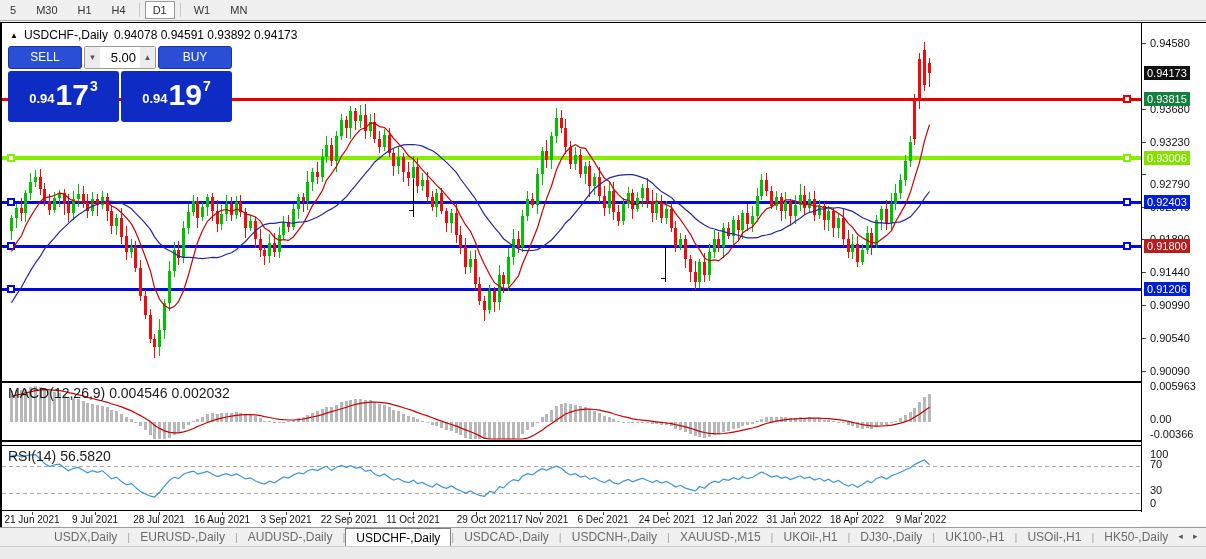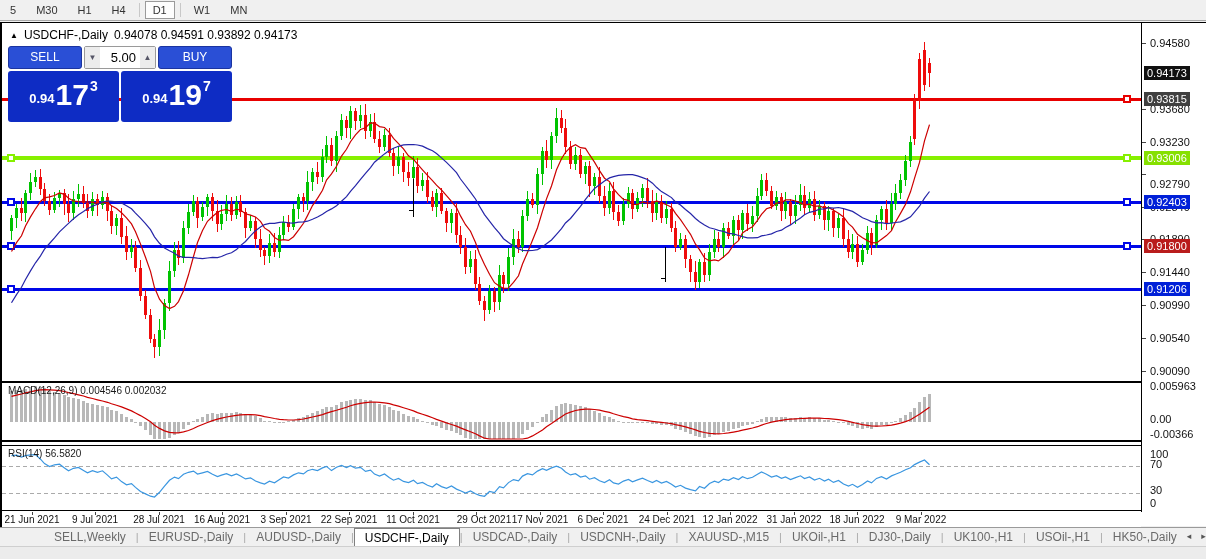--- a/index.html
+++ b/index.html
@@ -53,21 +53,21 @@
   .tw-price .big { font-size:30px; font-weight:bold; line-height:30px; margin:0 1px; }
   .tw-price .sup { font-size:14px; font-weight:bold; margin-bottom:16px; }
 
   
   .ax-label { position:absolute; left:8px; font-size:11px; color:#111; white-space:nowrap; }
   .ax-tick  { position:absolute; left:0; width:4px; height:1px; background:#444; }
   .badge { position:absolute; left:2px; font-size:11px; color:#fff; padding:0 3px;
     line-height:14px; white-space:nowrap; z-index:4; }
 
   
-  .ind-label { position:absolute; left:6px; top:2px; font-size:10px; color:#1a1a1a; z-index:3; }
+  .ind-label { position:absolute; left:6px; top:2px; font-size:14px; color:#1a1a1a; z-index:3; }
 
   
   .date-label { position:absolute; top:2px; font-size:10px; color:#111; transform:translateX(-50%);
     white-space:nowrap; }
   .date-tick { position:absolute; top:0; width:1px; height:3px; background:#444; }
 
   
   #tab-bar { position:absolute; left:0; top:527px; width:1206px; height:19px;
     background:#f0f0f0; border-top:1px solid #9a9a9a; display:flex; align-items:stretch;
     padding-left:44px; }
@@ -775,21 +775,21 @@
           <div class="date-label" style="left: 538px;">17 Nov 2021</div>
           <div class="date-tick" style="left: 601px;"></div>
           <div class="date-label" style="left: 601px;">6 Dec 2021</div>
           <div class="date-tick" style="left: 665px;"></div>
           <div class="date-label" style="left: 665px;">24 Dec 2021</div>
           <div class="date-tick" style="left: 728px;"></div>
           <div class="date-label" style="left: 728px;">12 Jan 2022</div>
           <div class="date-tick" style="left: 792px;"></div>
           <div class="date-label" style="left: 792px;">31 Jan 2022</div>
           <div class="date-tick" style="left: 855px;"></div>
-          <div class="date-label" style="left: 855px;">18 Jun 2022</div>
+          <div class="date-label" style="left: 855px;">18 Apr 2022</div>
           <div class="date-tick" style="left: 919px;"></div>
           <div class="date-label" style="left: 919px;">9 Mar 2022</div>
         </div>
     </div>
 
     <div id="axis-col">
         <div class="ax-tick" style="top: 20px;"></div>
         <div class="ax-label" style="top: 14px;">0.94580</div>
         <div class="ax-tick" style="top: 86px;"></div>
         <div class="ax-label" style="top: 80px;">0.93680</div>
@@ -803,37 +803,37 @@
         <div class="ax-label" style="top: 210px;">0.91890</div>
         <div class="ax-tick" style="top: 249px;"></div>
         <div class="ax-label" style="top: 243px;">0.91440</div>
         <div class="ax-tick" style="top: 282px;"></div>
         <div class="ax-label" style="top: 276px;">0.90990</div>
         <div class="ax-tick" style="top: 315px;"></div>
         <div class="ax-label" style="top: 309px;">0.90540</div>
         <div class="ax-tick" style="top: 348px;"></div>
         <div class="ax-label" style="top: 342px;">0.90090</div>
         <div class="badge" style="background: rgb(17, 17, 17); top: 43px;">0.94173</div>
-        <div class="badge" style="background: #404040; top: 69px;">0.93815</div>
+        <div class="badge" style="background: #15803d; top: 69px;">0.93815</div>
         <div class="badge" style="background: rgb(134, 224, 0); top: 128px;">0.93006</div>
         <div class="badge" style="background: rgb(0, 32, 216); top: 172px;">0.92403</div>
         <div class="badge" style="background: #b91c1c; top: 216px;">0.91800</div>
         <div class="badge" style="background: rgb(0, 32, 216); top: 259px;">0.91206</div>
         <div class="ax-label" style="top: 357px;">0.005963</div>
         <div class="ax-label" style="top: 390px;">0.00</div>
         <div class="ax-label" style="top: 405px;">-0.00366</div>
         <div class="ax-label" style="top: 425px;">100</div>
         <div class="ax-label" style="top: 435px;">70</div>
         <div class="ax-label" style="top: 461px;">30</div>
         <div class="ax-label" style="top: 474px;">0</div>
       </div>
   </div>
 
   <div id="tab-bar">
-      <div class="tab">SELL,Weekly</div>
+      <div class="tab">USDX,Daily</div>
       <div class="tab-sep">|</div>
       <div class="tab">EURUSD-,Daily</div>
       <div class="tab-sep">|</div>
       <div class="tab">AUDUSD-,Daily</div>
       <div class="tab-sep">|</div>
       <div class="tab active">USDCHF-,Daily</div>
       <div class="tab-sep">|</div>
       <div class="tab">USDCAD-,Daily</div>
       <div class="tab-sep">|</div>
       <div class="tab">USDCNH-,Daily</div>

